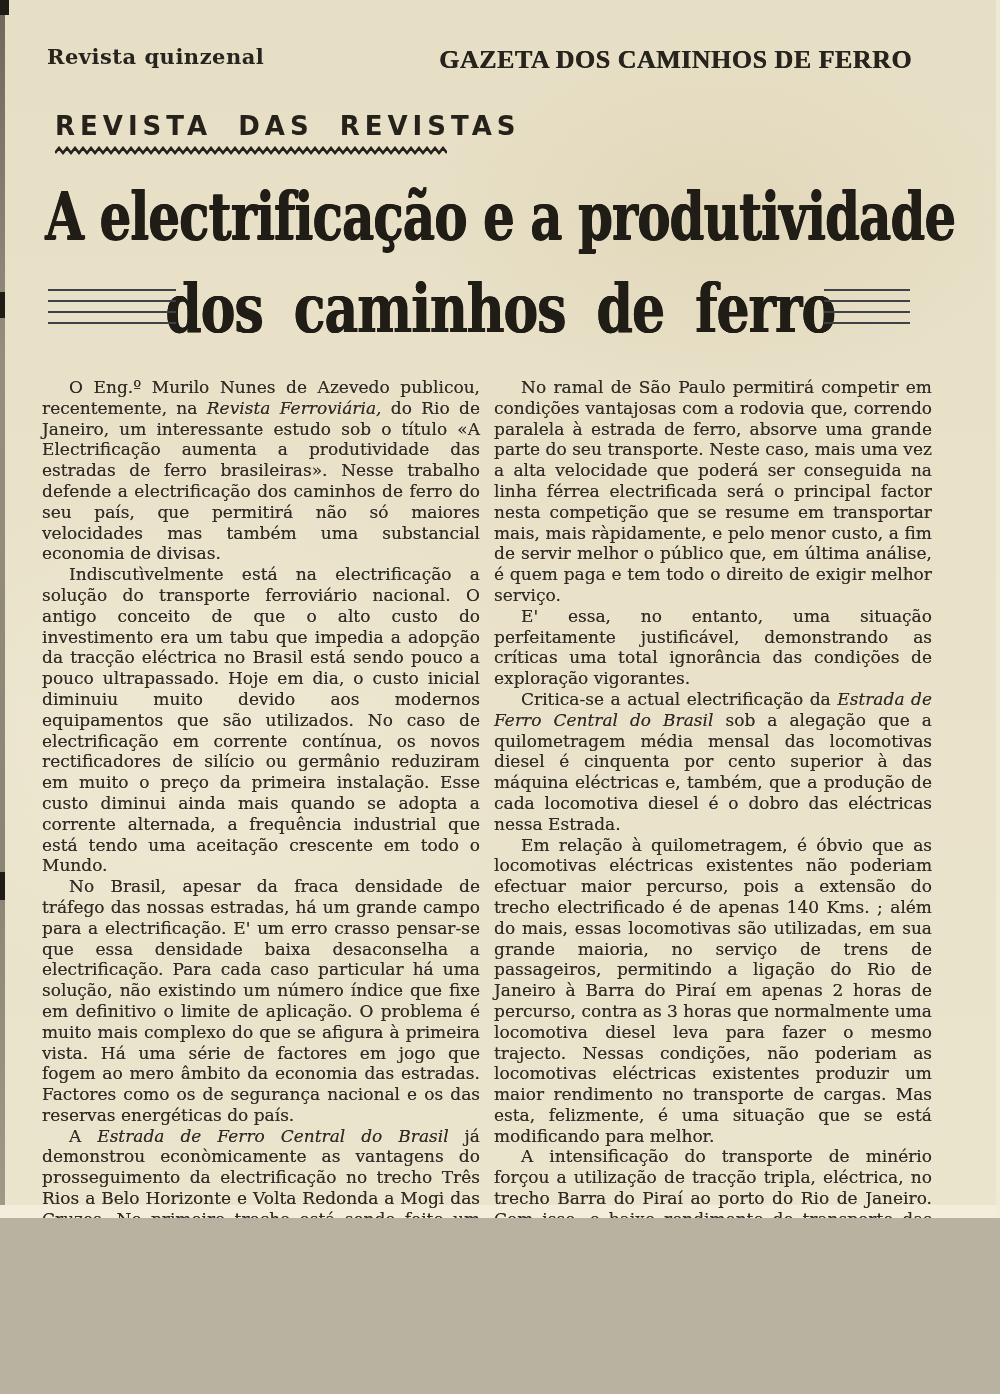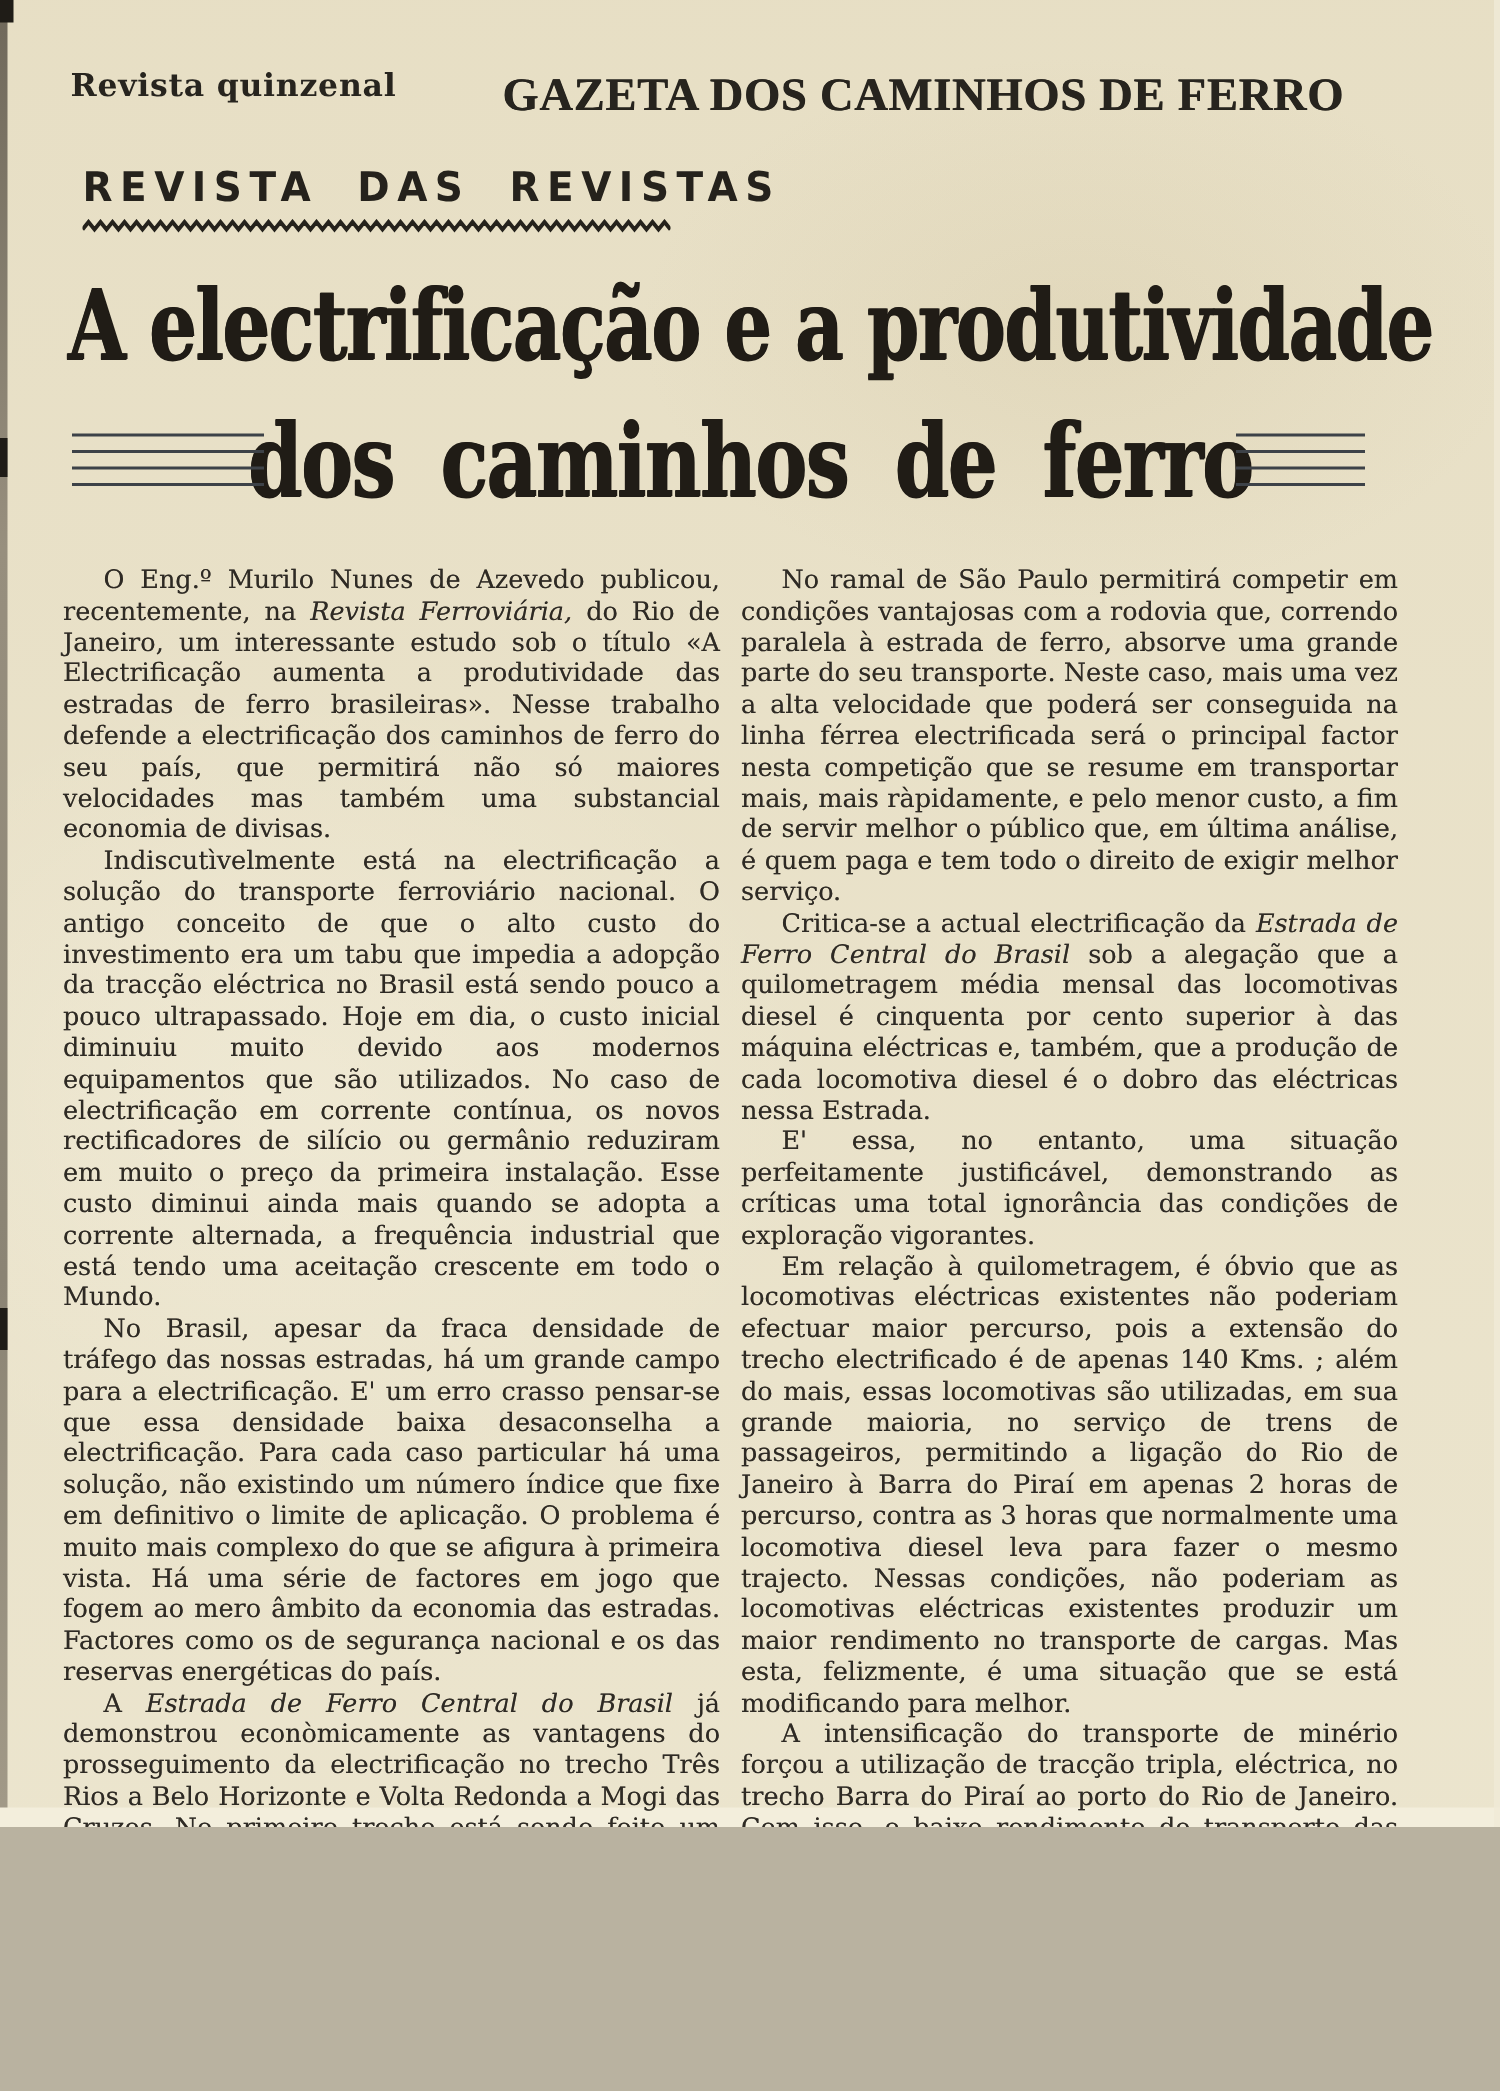--- a/index.html
+++ b/index.html
@@ -23,22 +23,22 @@
   .edge-left { position:absolute; left:0; top:0; width:5px; height:100%;
     background:linear-gradient(180deg,#6f685a,#978f7e 30%,#8b8474 70%,#a29a88); }
   .edge-left-mark { position:absolute; background:#1f1c17; }
   .edge-bottom { position:absolute; left:0; bottom:0; width:100%; height:13px; background:#f3eedc; }
   .edge-right { position:absolute; right:0; top:0; width:4px; height:100%; background:#f0ead7; opacity:.8; }
 
   
   .hdr-left { position:absolute; left:47px; top:44px;
     font-family:"DejaVu Serif", serif; font-weight:bold; font-size:21px; letter-spacing:.5px;
     color:#27241e; }
-  .hdr-right { position:absolute; right:104px; top:45px;
-    font-family:"Liberation Serif","DejaVu Serif",serif; font-weight:bold; font-size:31px;
+  .hdr-right { position:absolute; right:88px; top:45px;
+    font-family:"Liberation Serif","DejaVu Serif",serif; font-weight:bold; font-size:26px;
     letter-spacing:.5px; color:#27241e; white-space:nowrap;
     text-shadow:0.4px 0 0 currentColor; }
 
   
   .section-heading { position:absolute; left:55px; top:110px;
     font-family:"DejaVu Sans","Liberation Sans",sans-serif; font-weight:bold;
     font-size:26px; letter-spacing:5px; word-spacing:12px; color:#25221c;
     transform:scaleY(1.05); transform-origin:left top; }
   .wavy { position:absolute; left:55px; top:146px; width:392px; height:10px; }
 
@@ -109,22 +109,22 @@
 
   <div class="columns">
     <div class="col">
         <p class="indent"><span>O Eng.º Murilo Nunes de Azevedo publicou, recentemente, na </span><i>Revista Ferroviária,</i><span> do Rio de Janeiro, um interessante estudo sob o título «A Electrificação aumenta a produtividade das estradas de ferro brasileiras».  Nesse trabalho defende a electrificação dos caminhos de ferro do seu país, que permitirá não só maiores velocidades mas também uma substancial economia de divisas.</span></p>
         <p class="indent"><span>Indiscutìvelmente está na electrificação a solução do transporte ferroviário nacional.  O antigo conceito de que o alto custo do investimento era um tabu que impedia a adopção da tracção eléctrica no Brasil está sendo pouco a pouco ultrapassado.  Hoje em dia, o custo inicial diminuiu muito devido aos modernos equipamentos que são utilizados.  No caso de electrificação em corrente contínua, os novos rectificadores de silício ou germânio reduziram em muito o preço da primeira instalação.  Esse custo diminui ainda mais quando se adopta a corrente alternada, a frequência industrial que está tendo uma aceitação crescente em todo o Mundo.</span></p>
         <p class="indent"><span>No Brasil, apesar da fraca densidade de tráfego das nossas estradas, há um grande campo para a electrificação.  E' um erro crasso pensar-se que essa densidade baixa desaconselha a electrificação.  Para cada caso particular há uma solução, não existindo um número índice que fixe em definitivo o limite de aplicação.  O problema é muito mais complexo do que se afigura à primeira vista.  Há uma série de factores em jogo que fogem ao mero âmbito da economia das estradas.  Factores como os de segurança nacional e os das reservas energéticas do país.</span></p>
         <p class="indent"><span>A </span><i>Estrada de Ferro Central do Brasil</i><span> já demonstrou econòmicamente as vantagens do prosseguimento da electrificação no trecho Três Rios a Belo Horizonte e Volta Redonda a Mogi das Cruzes.  No primeiro trecho está sendo feito um grande transporte de minério de ferro, no sentido de exportação, cuja magnitude deverá gradativamente aumentar à medida que novos mercados forem surgindo.  Demonstrou o estudo já feito que todas as despesas com o empreendimento poderão ser amortizadas em 5 anos apenas.</span></p>
       </div>
     <div class="col">
         <p class="indent"><span>No ramal de São Paulo permitirá competir em condições vantajosas com a rodovia que, correndo paralela à estrada de ferro, absorve uma grande parte do seu transporte.  Neste caso, mais uma vez a alta velocidade que poderá ser conseguida na linha férrea electrificada será o principal factor nesta competição que se resume em transportar mais, mais ràpidamente, e pelo menor custo, a fim de servir melhor o público que, em última análise, é quem paga e tem todo o direito de exigir melhor serviço.</span></p>
+        <p class="indent"><span>E' essa, no entanto, uma situação perfeitamente justificável, demonstrando as críticas uma total ignorância das condições de exploração vigorantes.</span></p>
         <p class="indent"><span>Critica-se a actual electrificação da </span><i>Estrada de Ferro Central do Brasil</i><span> sob a alegação que a quilometragem média mensal das locomotivas diesel é cinquenta por cento superior à das máquina eléctricas e, também, que a produção de cada locomotiva diesel é o dobro das eléctricas nessa Estrada.</span></p>
-        <p class="indent"><span>E' essa, no entanto, uma situação perfeitamente justificável, demonstrando as críticas uma total ignorância das condições de exploração vigorantes.</span></p>
         <p class="indent"><span>Em relação à quilometragem, é óbvio que as locomotivas eléctricas existentes não poderiam efectuar maior percurso, pois a extensão do trecho electrificado é de apenas 140 Kms. ; além do mais, essas locomotivas são utilizadas, em sua grande maioria, no serviço de trens de passageiros, permitindo a ligação do Rio de Janeiro à Barra do Piraí em apenas 2 horas de percurso, contra as 3 horas que normalmente uma locomotiva diesel leva para fazer o mesmo trajecto.  Nessas condições, não poderiam as locomotivas eléctricas existentes produzir um maior rendimento no transporte de cargas.  Mas esta, felizmente, é uma situação que se está modificando para melhor.</span></p>
         <p class="indent"><span>A intensificação do transporte de minério forçou a utilização de tracção tripla, eléctrica, no trecho Barra do Piraí ao porto do Rio de Janeiro.  Com isso, o baixo rendimento de transporte das locomotivas eléctricas está sendo modificado, já atingindo hoje em dia valores da ordem de 6 milhões de ton/Km por locomotiva por mês.  A entrada em serviço de mais 6 locomotivas eléctricas recentemente encomendadas nos Estados Unidos permitirá, mediante a sua</span></p>
       </div>
   </div>
 
   <div class="page-number">337</div>
 
 </div>
 
 </body></html>

